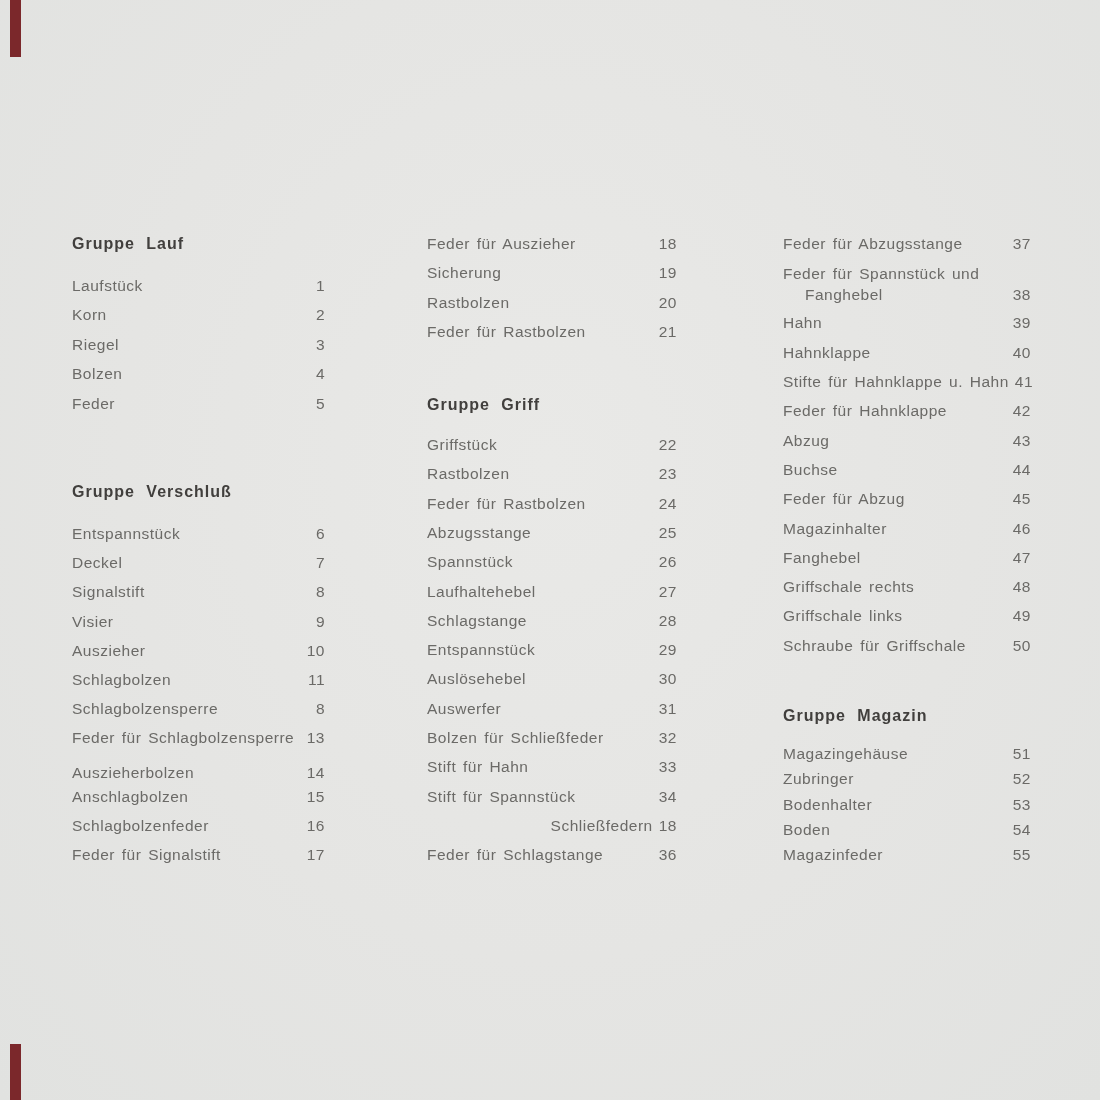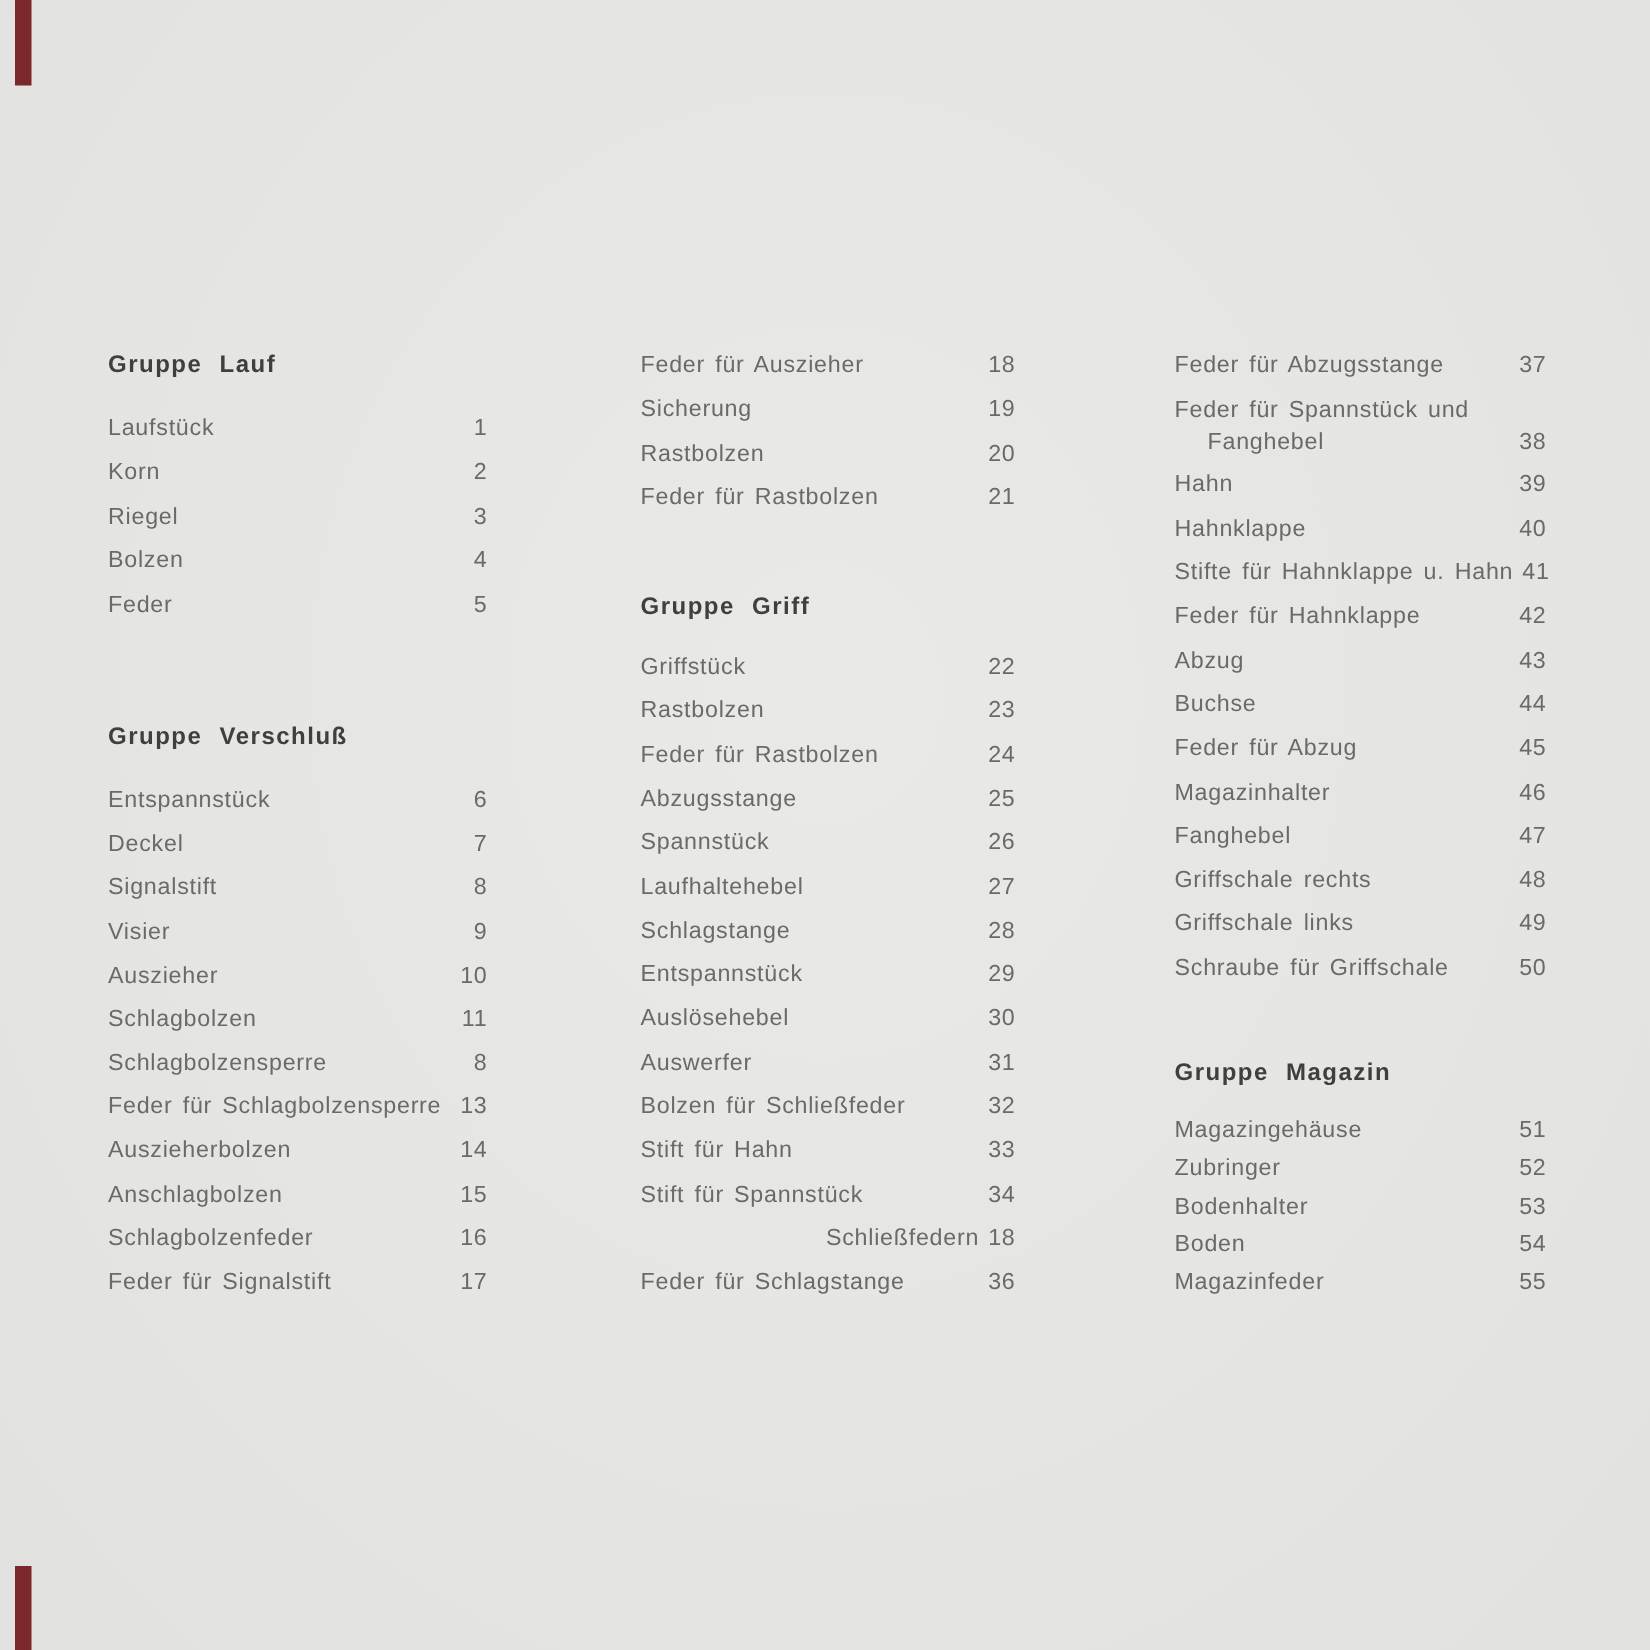--- a/index.html
+++ b/index.html
@@ -121,21 +121,21 @@
           <span class="num">11</span>
         </div>
         <div class="row" style="height: 29.2px;">
           <span class="label">Schlagbolzensperre</span>
           <span class="num">8</span>
         </div>
         <div class="row" style="height: 29.2px;">
           <span class="label">Feder für Schlagbolzensperre</span>
           <span class="num">13</span>
         </div>
-        <div class="row" style="height: 29.2px;">
+        <div class="row" style="height: 29.2px; align-items: flex-end;">
           <span class="label">Auszieherbolzen</span>
           <span class="num">14</span>
         </div>
         <div class="row" style="height: 29.2px;">
           <span class="label">Anschlagbolzen</span>
           <span class="num">15</span>
         </div>
         <div class="row" style="height: 29.2px; gap: 43px;">
           <span class="label">Schlagbolzenfeder</span>
           <span class="num">16</span>

